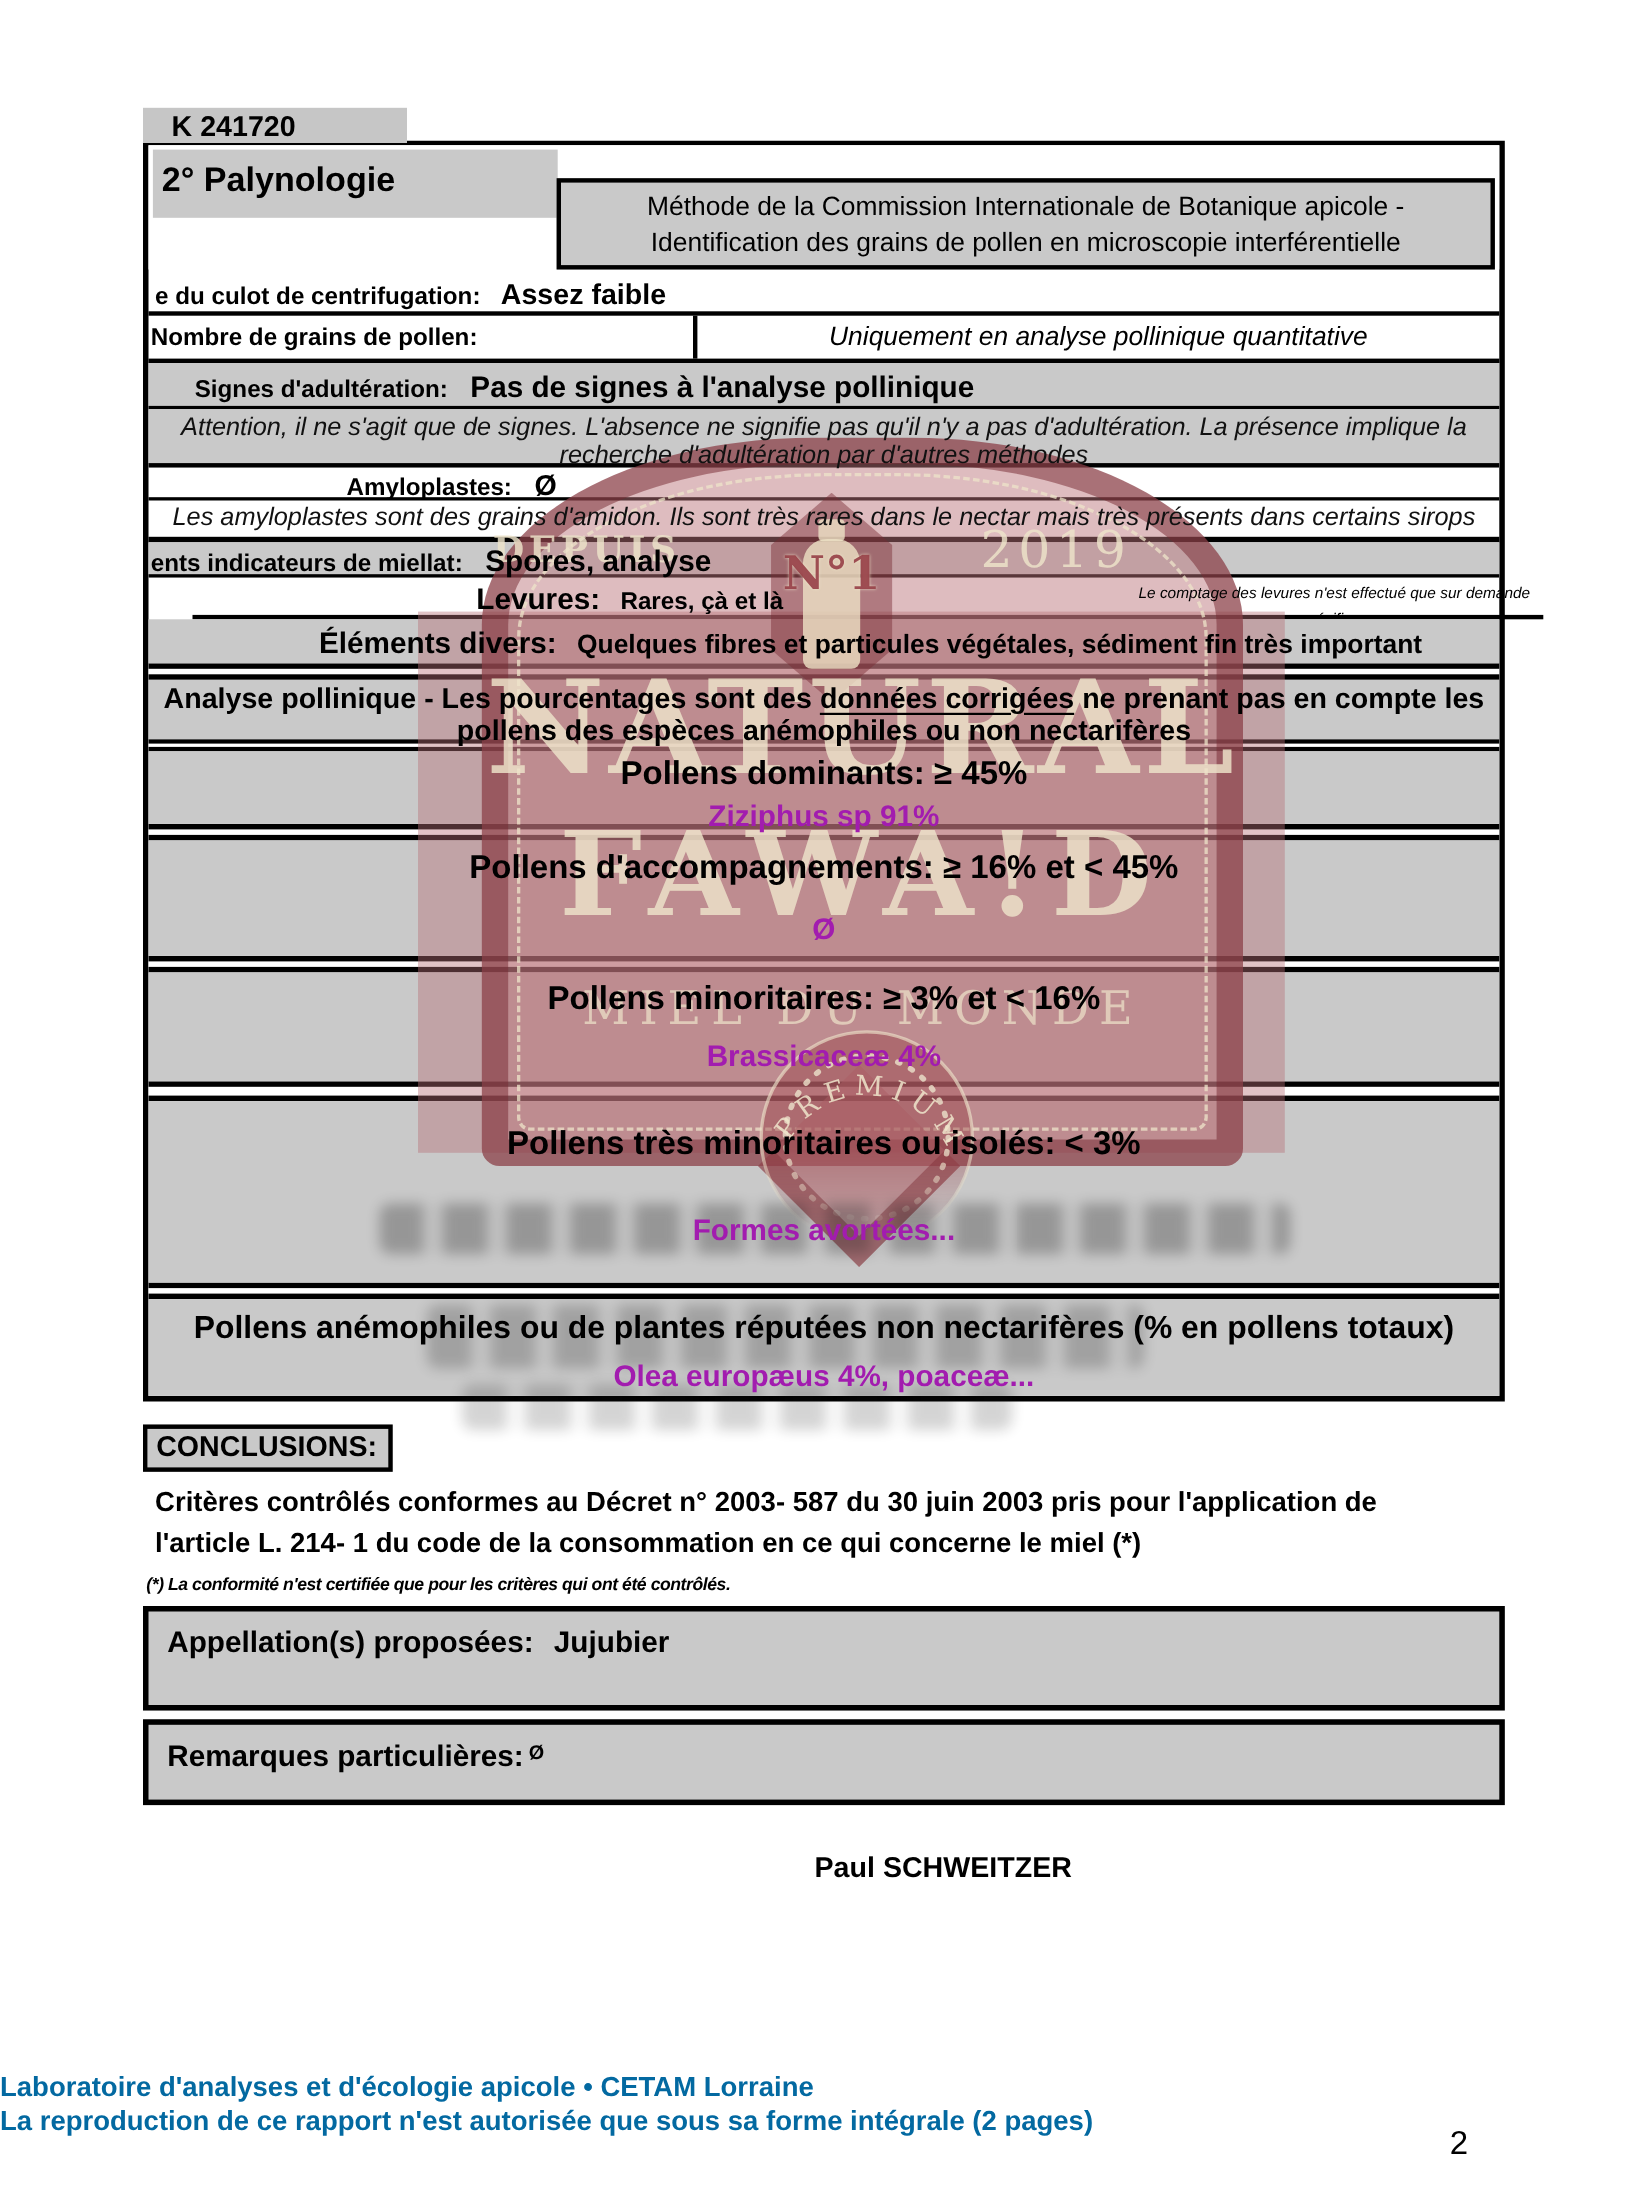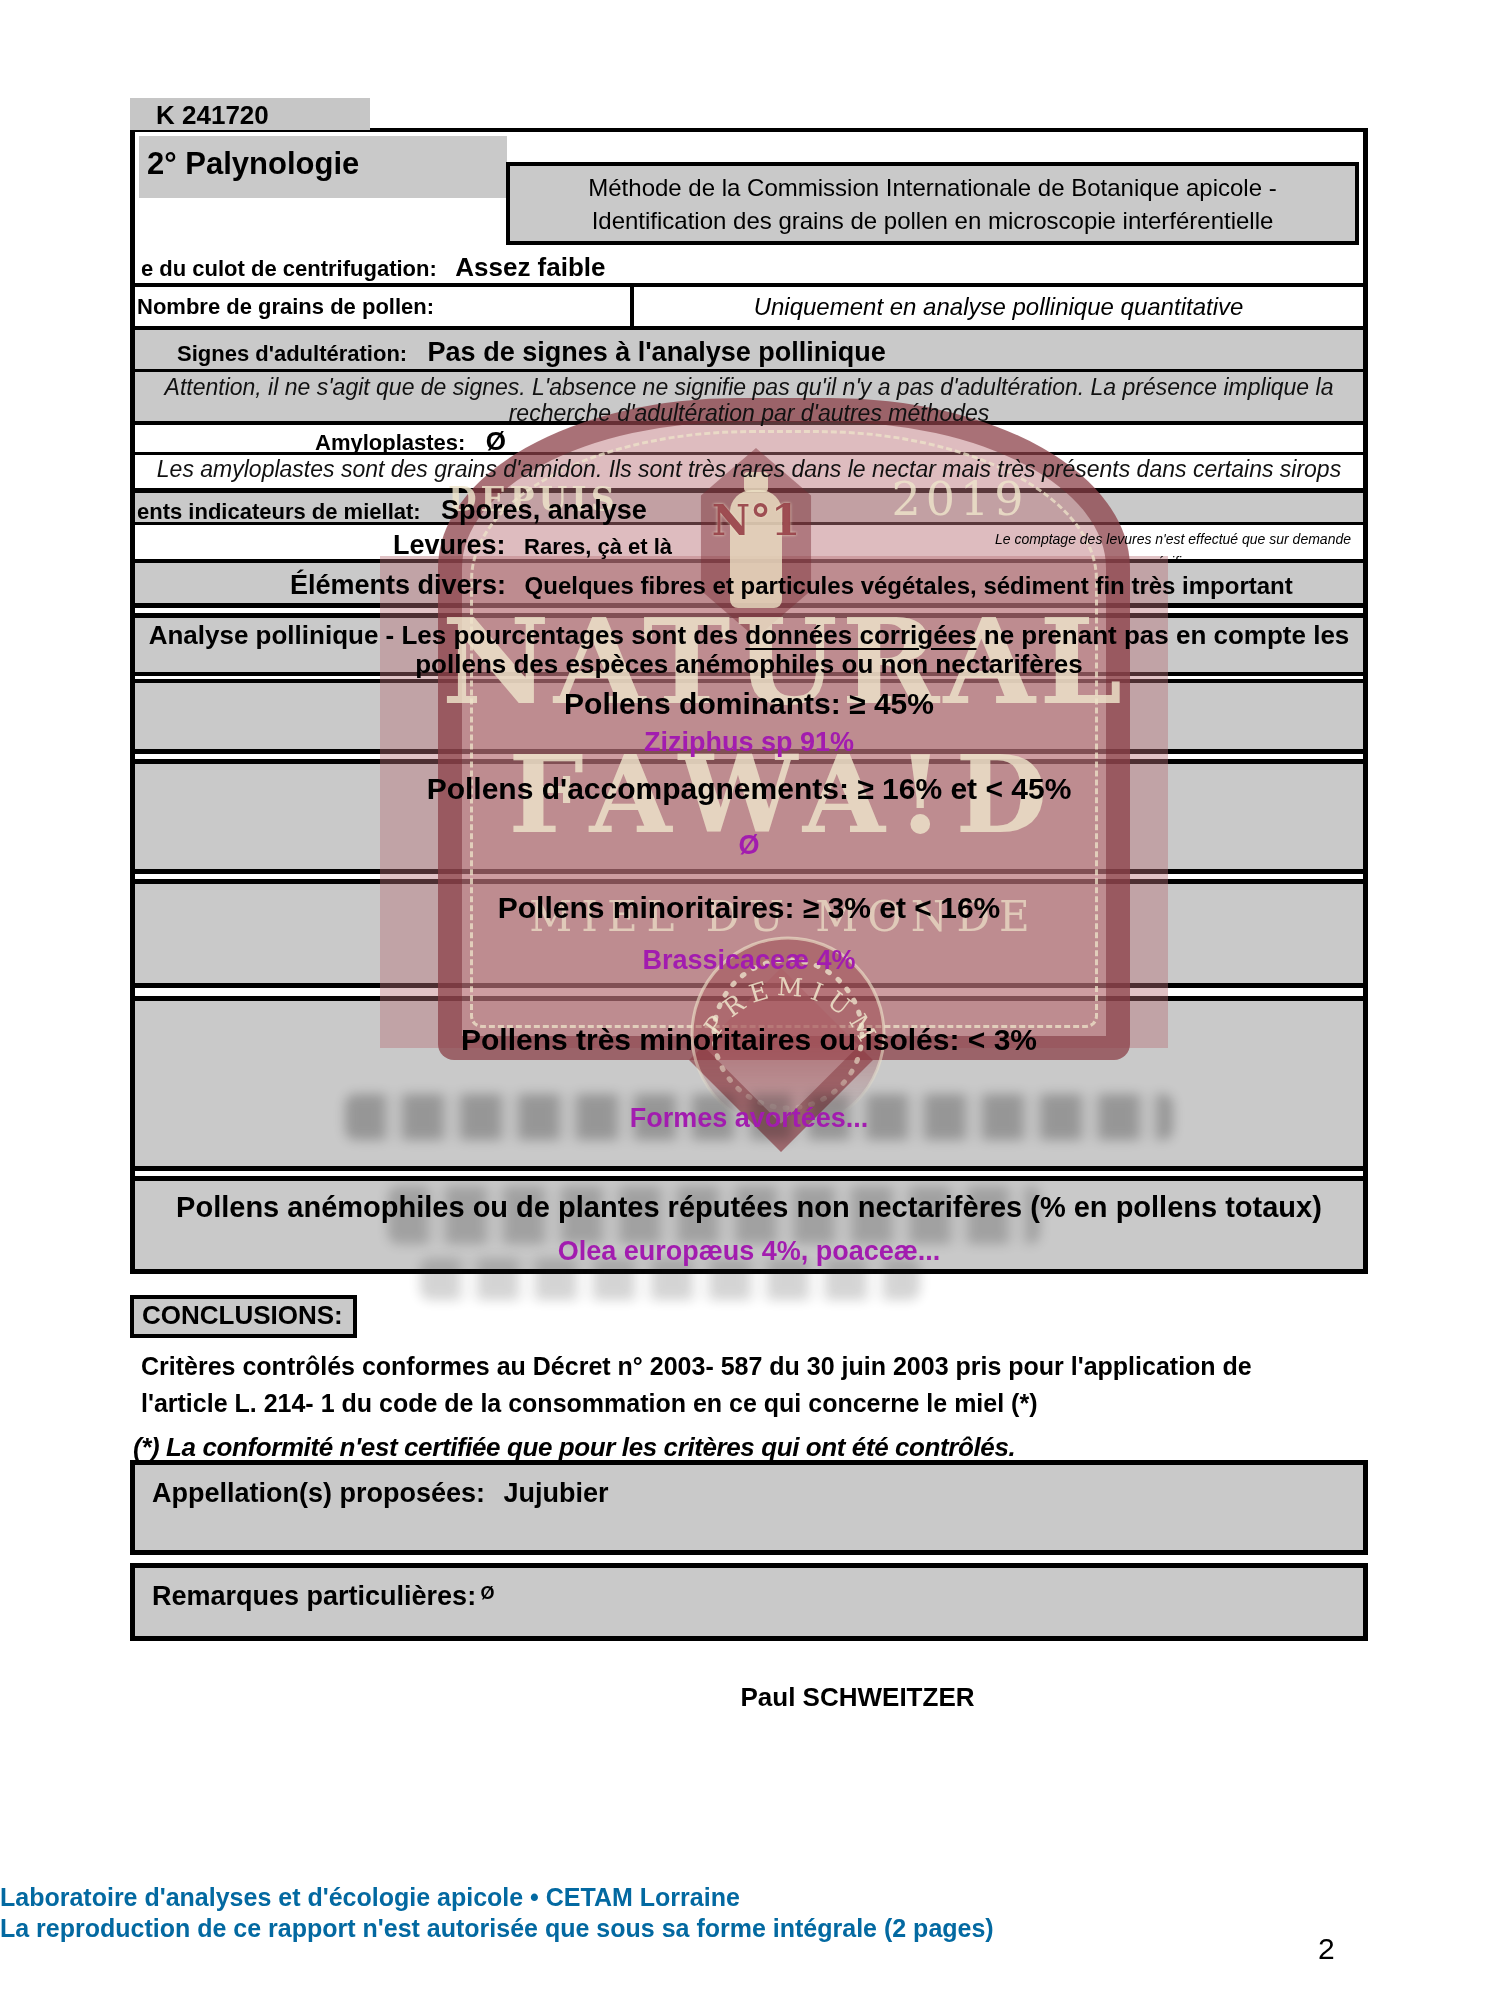--- a/index.html
+++ b/index.html
@@ -26,39 +26,39 @@
   .r-culot{height:42px;padding-top:7px;}
   .r-grains{height:43px;padding-top:7px;}
   .qcell{position:absolute;right:0;top:0;width:733px;height:39px;border-left:4px solid #000;
          box-sizing:border-box;display:flex;align-items:center;justify-content:center;
          font-style:italic;font-size:24px;}
   .r-signes{height:42px;padding-top:7px;}
   .r-attn{height:53px;text-align:center;font-style:italic;font-size:23px;line-height:26px;padding-top:2px;color:#111;}
   .r-amylo{height:30px;padding-top:1px;}
   .r-amidon{height:38px;overflow:hidden;text-align:center;font-style:italic;font-size:23px;line-height:29px;color:#111;padding:0 16px;}
   .r-miellat{height:32px;padding-top:2px;}
-  .r-levures{height:38px;padding-top:5px;overflow:hidden;}
+  .r-levures{height:38px;padding-top:5px;overflow:hidden;margin-left:40px;}
   .lev-note{position:absolute;right:4px;top:3px;width:372px;text-align:center;
             font-style:italic;font-size:14px;line-height:23px;z-index:3;}
   .r-divers{height:40px;padding-top:7px;}
   .analyse{height:54px;text-align:center;font-weight:700;font-size:26px;line-height:29px;padding-top:3px;}
   .u{text-decoration:underline;text-decoration-thickness:2px;text-underline-offset:4px;}
   .sec{text-align:center;}
   .sec .st{font-weight:700;font-size:30px;}
   .sec .sv{font-weight:700;font-size:27px;color:#a21caf;}
   .s0{height:66px;} .s0 .st{padding-top:4px;} .s0 .sv{margin-top:6px;}
   .s1{height:105px;} .s1 .st{padding-top:8px;} .s1 .sv{margin-top:24px;}
   .s2{height:99px;} .s2 .st{padding-top:7px;} .s2 .sv{margin-top:20px;}
   .s3{height:165px;} .s3 .st{padding-top:22px;} .s3 .sv{margin-top:46px;}
   .s4{height:88px;} .s4 .st{padding-top:10px;font-size:29px;} .s4 .sv{margin-top:12px;}
   
   .concl-label{position:absolute;left:130px;top:1295px;border:4px solid #000;background:#c9c9c9;
                font-weight:700;font-size:26px;padding:1px 10px 3px 8px;}
   .concl-text{position:absolute;left:141px;top:1348px;width:1160px;font-weight:700;font-size:25px;line-height:37px;}
-  .footnote{position:absolute;left:133px;top:1432px;font-weight:700;font-style:italic;font-size:26px;letter-spacing:-0.4px;}
+  .footnote{position:absolute;left:133px;top:1432px;font-weight:700;font-style:italic;font-size:16px;letter-spacing:-0.4px;}
   .bigbox{position:absolute;left:130px;width:1238px;border:5px solid #000;background:#c9c9c9;
           box-sizing:border-box;padding:13px 0 0 17px;}
   .box-app{top:1460px;height:95px;}
   .box-rem{top:1563px;height:78px;}
   .supz{font-size:18px;vertical-align:super;}
   .signature{position:absolute;left:0;top:1682px;width:1500px;text-align:center;
              padding-left:215px;box-sizing:border-box;font-weight:700;font-size:26px;}
   .footer{position:absolute;left:0;top:1882px;width:1500px;text-align:left;
           font-size:25px;line-height:31px;color:#0369a1;font-weight:bold;}
   .pagenum{position:absolute;left:1318px;top:1932px;font-size:30px;}

